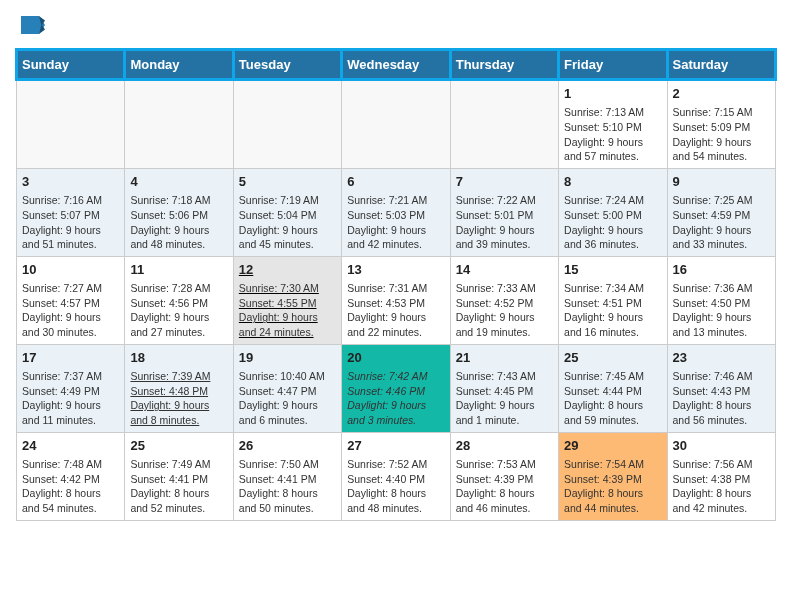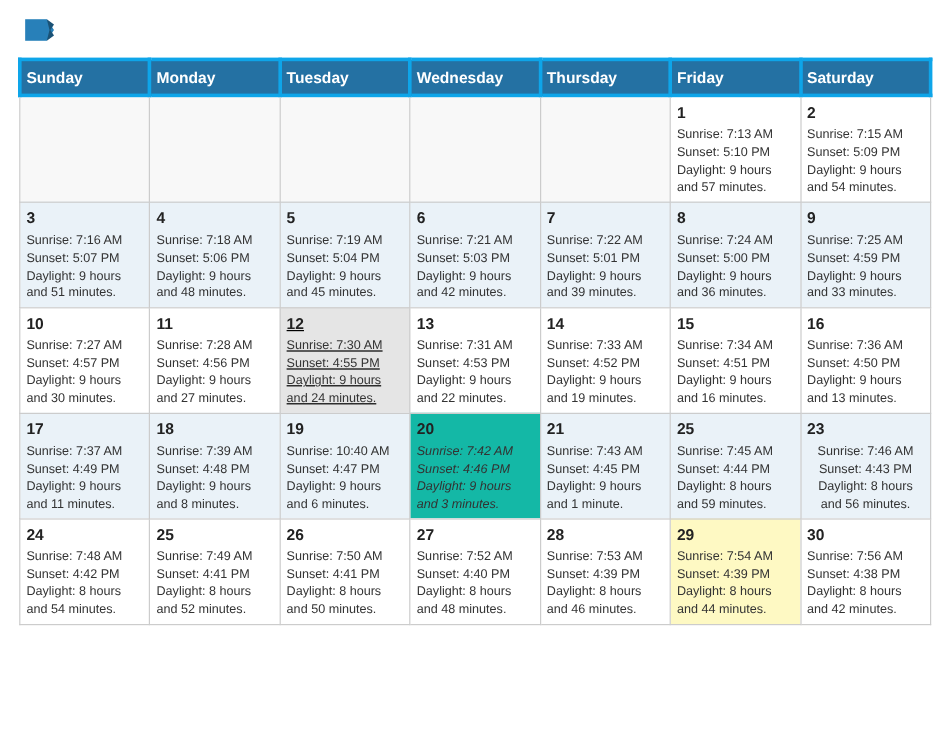--- a/index.html
+++ b/index.html
@@ -243,21 +243,21 @@
         </tr>
         <tr>
           <td style="background: rgb(234, 242, 248); margin-top: 48px;">
             <span class="day-num">17</span>
             <div class="day-info" style="white-space: pre-line;">Sunrise: 7:37 AM
 Sunset: 4:49 PM
 Daylight: 9 hours and 11 minutes.</div>
           </td>
           <td style="background: rgb(234, 242, 248);">
             <span class="day-num">18</span>
-            <div class="day-info" style="white-space: pre-line;">Sunrise: 7:39 AM
+            <div class="day-info" style="white-space: pre-line; text-decoration: underline;">Sunrise: 7:39 AM
 Sunset: 4:48 PM
 Daylight: 9 hours and 8 minutes.</div>
           </td>
           <td style="background: rgb(234, 242, 248);">
             <span class="day-num">19</span>
             <div class="day-info" style="white-space: pre-line;">Sunrise: 10:40 AM
 Sunset: 4:47 PM
 Daylight: 9 hours and 6 minutes.</div>
           </td>
           <td style="background: #14b8a6;">
@@ -273,21 +273,21 @@
 Daylight: 9 hours and 1 minute.</div>
           </td>
           <td style="background: rgb(234, 242, 248);">
             <span class="day-num">25</span>
             <div class="day-info" style="white-space: pre-line;">Sunrise: 7:45 AM
 Sunset: 4:44 PM
 Daylight: 8 hours and 59 minutes.</div>
           </td>
           <td style="background: rgb(234, 242, 248);">
             <span class="day-num">23</span>
-            <div class="day-info" style="white-space: pre-line; text-align: center;">Sunrise: 7:46 AM
+            <div class="day-info" style="white-space: pre-line;">Sunrise: 7:46 AM
 Sunset: 4:43 PM
 Daylight: 8 hours and 56 minutes.</div>
           </td>
         </tr>
         <tr>
           <td style="background: rgb(255, 255, 255);">
             <span class="day-num">24</span>
             <div class="day-info" style="white-space: pre-line;">Sunrise: 7:48 AM
 Sunset: 4:42 PM
 Daylight: 8 hours and 54 minutes.</div>
@@ -309,21 +309,21 @@
             <div class="day-info" style="white-space: pre-line;">Sunrise: 7:52 AM
 Sunset: 4:40 PM
 Daylight: 8 hours and 48 minutes.</div>
           </td>
           <td style="background: rgb(255, 255, 255);">
             <span class="day-num">28</span>
             <div class="day-info" style="white-space: pre-line;">Sunrise: 7:53 AM
 Sunset: 4:39 PM
 Daylight: 8 hours and 46 minutes.</div>
           </td>
-          <td style="background: #fef9c3;">
+          <td style="background: #fdba74;">
             <span class="day-num">29</span>
             <div class="day-info" style="white-space: pre-line;">Sunrise: 7:54 AM
 Sunset: 4:39 PM
 Daylight: 8 hours and 44 minutes.</div>
           </td>
           <td style="background: rgb(255, 255, 255);">
             <span class="day-num">30</span>
             <div class="day-info" style="white-space: pre-line;">Sunrise: 7:56 AM
 Sunset: 4:38 PM
 Daylight: 8 hours and 42 minutes.</div>

